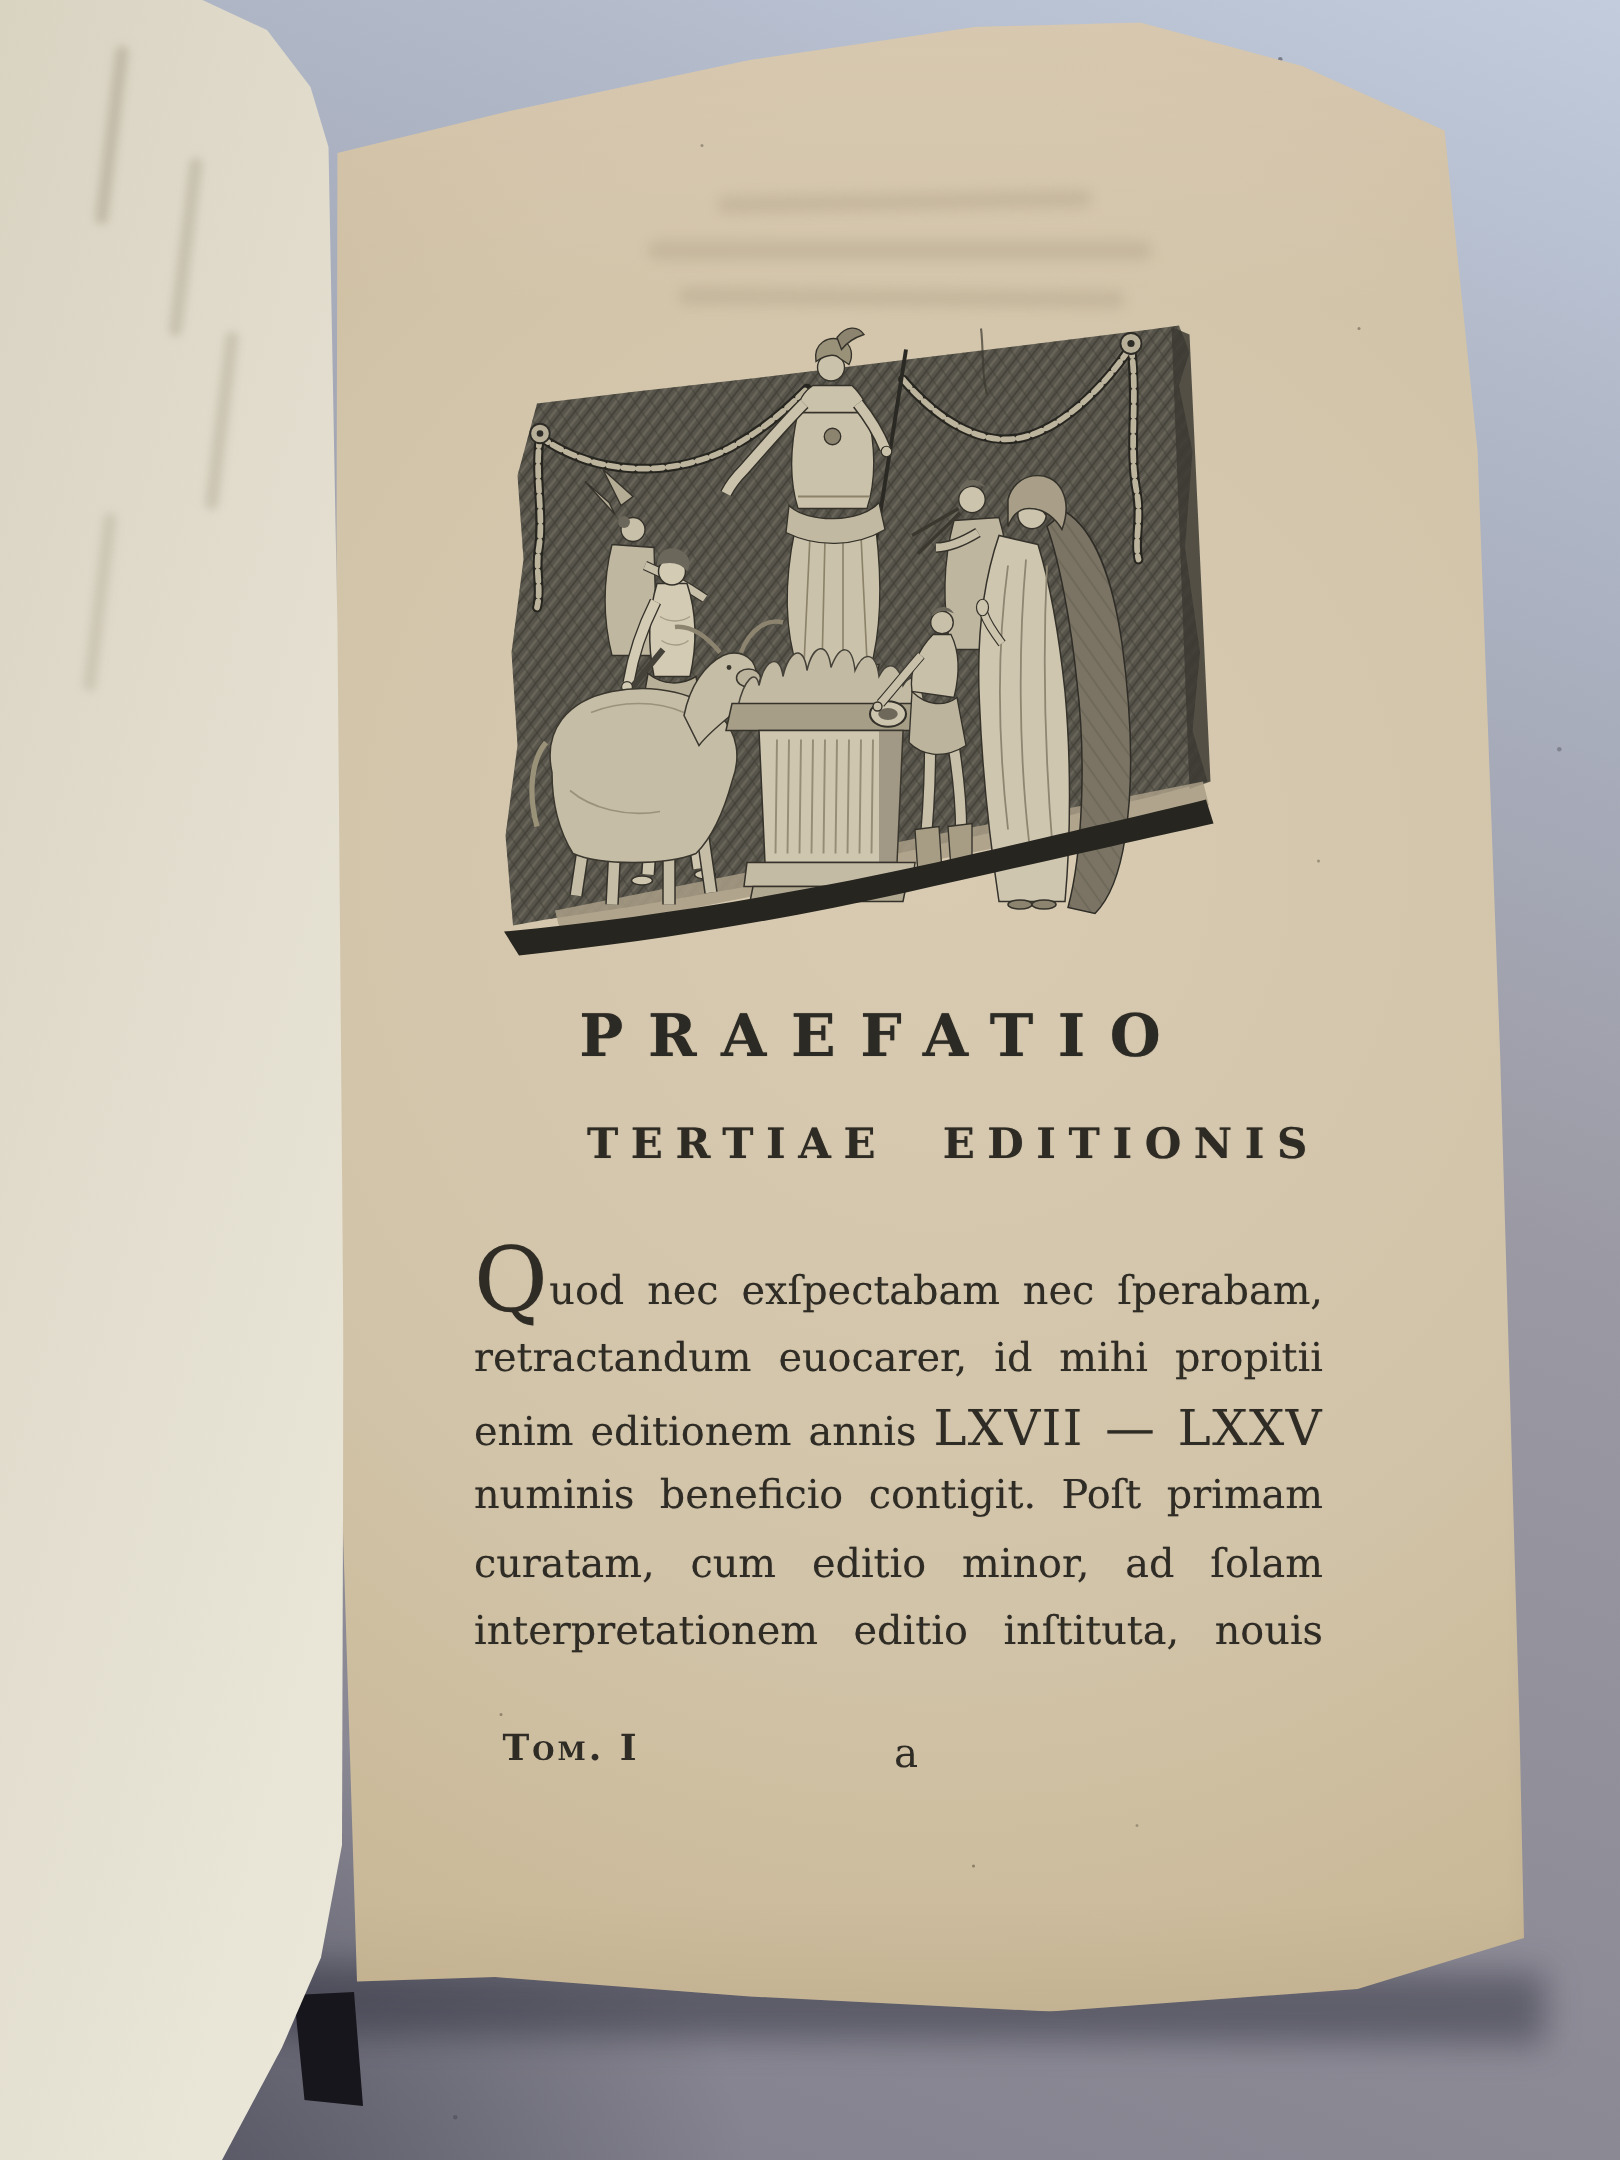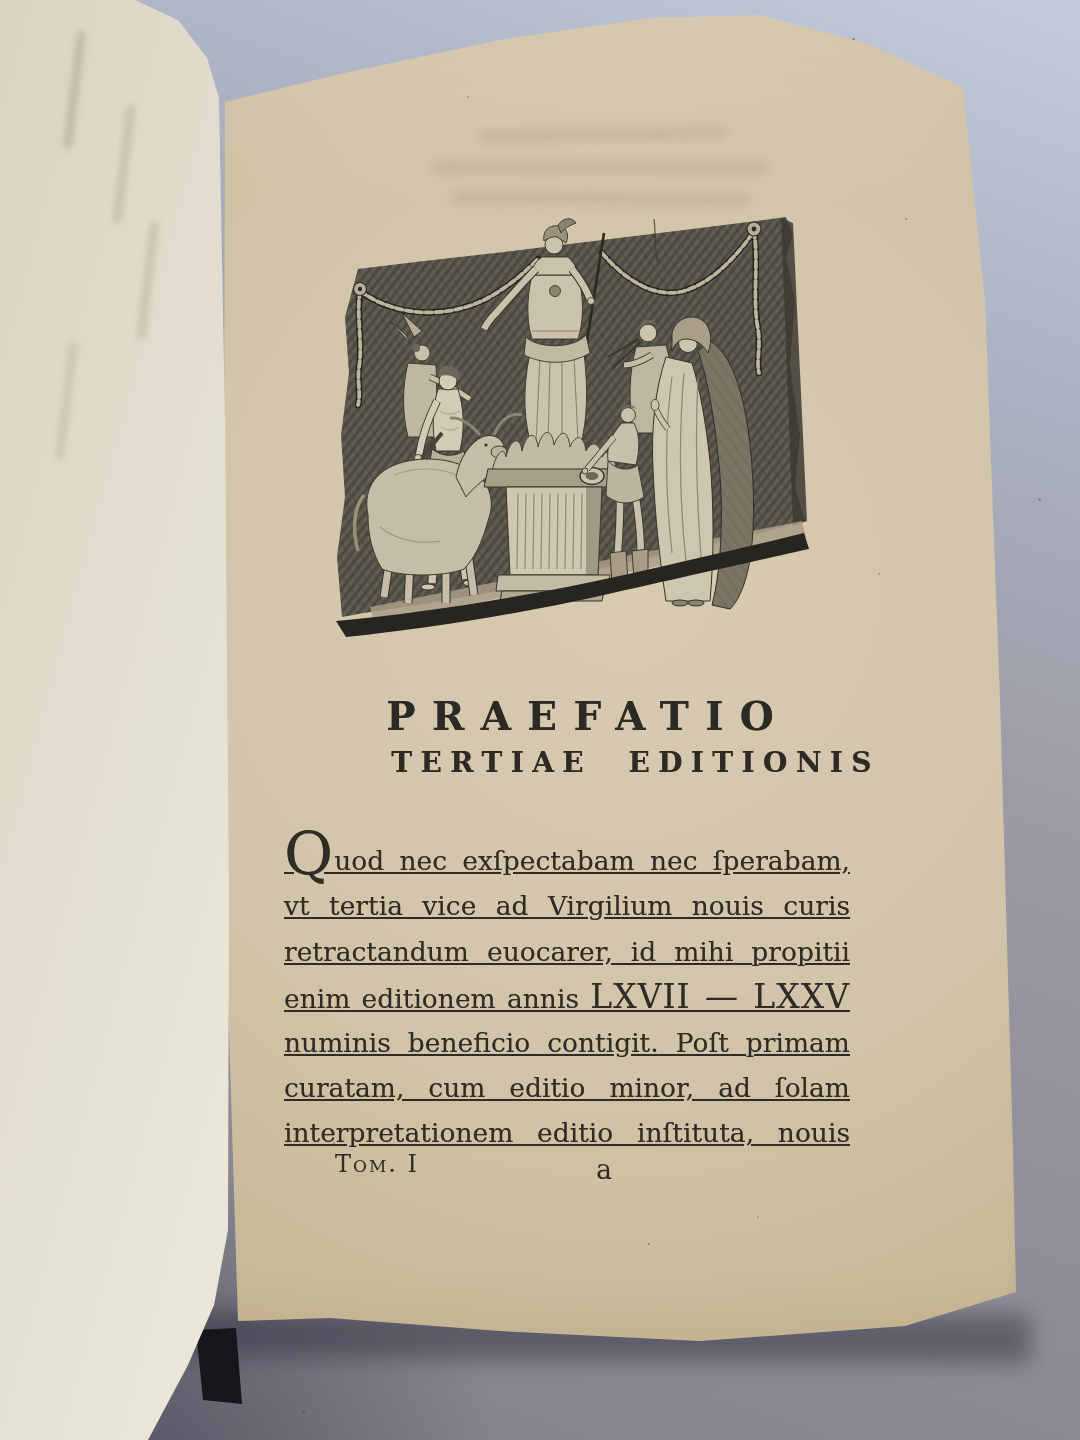--- a/index.html
+++ b/index.html
@@ -48,32 +48,32 @@
   
   .page-content{position:absolute;inset:0;color:#2e2b25;}
   .ghost{position:absolute;border-radius:7px;background:rgba(145,131,104,.4);filter:blur(4px);opacity:.5;}
   .g1{left:478px;top:128px;width:250px;height:13px;transform:rotate(-1deg);}
   .g2{left:432px;top:160px;width:336px;height:14px;}
   .g3{left:452px;top:192px;width:298px;height:13px;transform:rotate(.5deg);}
   .specks{position:absolute;left:572px;top:12px;width:2px;height:2px;border-radius:50%;background:rgba(70,62,48,.5);
     box-shadow:333px 206px 0 rgba(70,62,48,.45), 306px 561px 0 rgba(70,62,48,.4), -239px 1130px 0 rgba(70,62,48,.45),
       76px 1231px 0 rgba(70,62,48,.5), 185px 1204px 0 rgba(70,62,48,.35), -105px 84px 0 rgba(70,62,48,.4);}
   .engraving{position:absolute;left:334px;top:205px;width:482px;height:442px;}
-  .title{position:absolute;left:280px;top:693px;width:600px;text-align:center;
+  .title{position:absolute;left:280px;top:668px;width:600px;text-align:center;
     font-size:39px;font-weight:600;letter-spacing:.42em;text-indent:.42em;color:#2c2a24;
     text-shadow:0 0 .6px rgba(50,44,34,.6);}
   .subtitle{position:absolute;left:280px;top:746px;width:600px;text-align:right;
     font-size:28px;font-weight:600;letter-spacing:.3em;text-indent:.3em;word-spacing:.65em;color:#2e2b25;
     text-shadow:0 0 .5px rgba(50,44,34,.55);}
-  .bodytext{position:absolute;left:284px;top:838px;width:566px;font-size:26.5px;color:#2f2c26;
-    text-shadow:0 0 .5px rgba(56,48,38,.45);text-decoration:underline;}
+  .bodytext{position:absolute;left:316px;top:838px;width:566px;font-size:26.5px;color:#2f2c26;
+    text-shadow:0 0 .5px rgba(56,48,38,.45);}
   .bline{height:45.4px;line-height:45.4px;text-align:justify;text-align-last:justify;}
   .initial{font-size:60px;line-height:0;position:relative;top:5px;letter-spacing:1px;}
   .roman{font-size:33px;letter-spacing:1px;}
-  .sig{position:absolute;left:335px;top:1150px;font-size:24px;font-variant:small-caps;letter-spacing:2px;color:#2f2c26;}
+  .sig{position:absolute;left:335px;top:1150px;font-size:24px;font-variant:small-caps;letter-spacing:2px;color:#2f2c26;font-weight:bold;}
   .catchword{position:absolute;left:596px;top:1154px;font-size:27px;color:#2f2c26;}
 </style>
 </head>
 <body>
 
 <div id="scene">
   <div class="bg-specks"></div>
   <div class="page-shadow"></div>
 
   <div class="right-page">
@@ -245,21 +245,20 @@
         </g>
 
         <path d="M 2,416 C 90,408 190,392 290,370 C 360,354 430,338 470,328 L 475,344 C 430,354 350,372 270,390 C 180,410 90,424 12,432 Z" fill="#262520"></path>
       </svg>
 
       <div class="title">PRAEFATIO</div>
       <div class="subtitle">TERTIAE EDITIONIS</div>
 
       <div class="bodytext">
         <div class="bline"><span class="initial">Q</span><span>uod nec exſpectabam nec ſperabam,</span></div>
-        <div class="bline">vt tertia vice ad Virgilium nouis curis</div>
         <div class="bline">retractandum euocarer, id mihi propitii</div>
         <div class="bline"><span>enim editionem annis</span> <span class="roman">LXVII — LXXV</span></div>
         <div class="bline"><span>numinis beneficio contigit.</span> <span>Poſt primam</span></div>
         <div class="bline">curatam, cum editio minor, ad ſolam</div>
         <div class="bline"><span>interpretationem editio inſtituta,</span> <span>nouis</span></div>
       </div>
 
       <div class="sig">Tom. I</div>
       <div class="catchword">a</div>
     </div>

